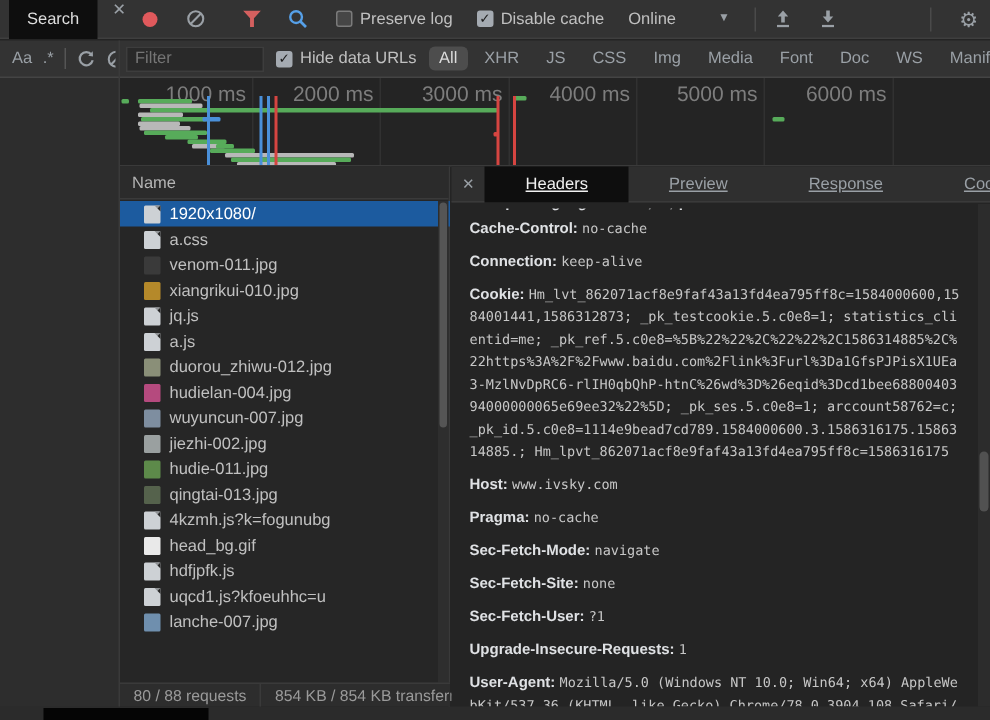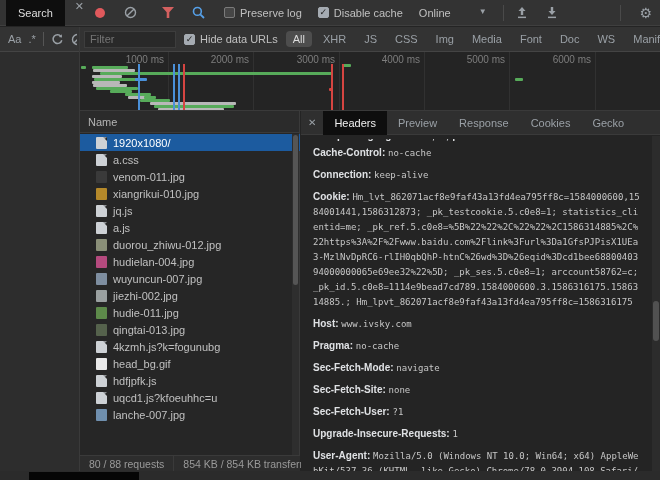--- a/index.html
+++ b/index.html
@@ -43,21 +43,21 @@
   .filter-input::placeholder { color:#757575; }
   .pills { display:flex; align-items:center; gap:4px; margin-left:8px; }
   .pill { color:#9aa0a6; padding:2px 7px; border-radius:4px; cursor:pointer; white-space:nowrap; }
   .pill.active { background:#4d4d4d; color:#dcdcdc; }
   
   .drawer-body { position:absolute; left:0; top:52px; width:80px; height:428px; background:#2d2d2d;
                  border-right:1px solid #3a3a3a; }
   .overview { position:absolute; left:80px; top:52px; width:580px; height:59px; background:#242424;
               border-bottom:1px solid #3a3a3a; overflow:hidden; }
   .gridline { position:absolute; top:0; width:1px; height:59px; background:#313131; }
-  .ticklabel { position:absolute; top:2px; transform:translateX(-100%); color:#7d7d7d; font-size:10px; }
+  .ticklabel { position:absolute; top:2px; transform:translateX(-100%); color:#7d7d7d; font-size:14px; }
   .wbar { position:absolute; height:3px; border-radius:1px; }
   .vline { position:absolute; top:12px; height:47px; width:2px; }
   
   .req-panel { position:absolute; left:80px; top:111px; width:220px; height:369px; background:#262626;
                border-right:1px solid #3a3a3a; }
   .col-header { height:22px; background:#2b2b2b; border-bottom:1px solid #3a3a3a; display:flex;
                 align-items:center; padding-left:8px; color:#b5b5b5; }
   .req-rows { position:absolute; left:0; top:23px; width:220px; height:322px; overflow:hidden; }
   .req-row { height:17px; display:flex; align-items:center; padding-left:16px; color:#c0c0c0;
              white-space:nowrap; cursor:pointer; }
@@ -68,21 +68,21 @@
                    border-color:#8d9093 #262626 transparent transparent; }
   .vscroll { position:absolute; right:0; top:23px; width:7px; height:322px; background:#2e2e2e; }
   .vthumb { position:absolute; left:1px; width:5px; background:#555555; border-radius:3px; }
   .status-bar { position:absolute; left:0; bottom:9px; width:220px; height:16px; background:#2d2d2d;
                 border-top:1px solid #3a3a3a; display:flex; align-items:center; color:#9a9a9a; font-size:10.5px; }
   .status-item { padding:0 9px; height:16px; display:flex; align-items:center; border-right:1px solid #3a3a3a; white-space:nowrap;}
   
   .details { position:absolute; left:301px; top:111px; width:359px; height:369px; background:#242424; }
   .det-tabs { height:24px; background:#2f2f2f; border-bottom:1px solid #3a3a3a; display:flex; align-items:center; }
   .det-close { color:#9aa0a6; font-size:10px; padding:0 7px; cursor:pointer; }
-  .det-tab { height:24px; display:flex; align-items:center; padding:0 11px; color:#9aa0a6; cursor:pointer; }
+  .det-tab { height:24px; display:flex; align-items:center; padding:0 27px; color:#9aa0a6; cursor:pointer;text-decoration:underline; }
   .det-tab.active { background:#0e0e0e; color:#f1f1f1; }
   .det-content { position:absolute; left:0; top:25px; width:351px; height:335px; overflow:hidden;
                  padding:3px 10px 0 12px; }
   .clipped { height:6px; overflow:hidden; }
   .clipped span { display:block; margin-top:-9px; font-weight:bold; color:#dfe1e4; font-size:10px; }
   .hdr { line-height:14px; margin-bottom:7px; word-break:break-all; }
   .hn { font-weight:bold; color:#dfe1e4; font-size:10px; }
   .hv { color:#c7c7c7; font-family:"DejaVu Sans Mono", monospace; font-size:9px; }
   .det-scroll { position:absolute; right:0; top:25px; width:8px; height:335px; background:#2c2c2c; }
   .det-thumb { position:absolute; left:1px; top:165px; width:6px; height:40px; background:#515151; border-radius:3px; }

